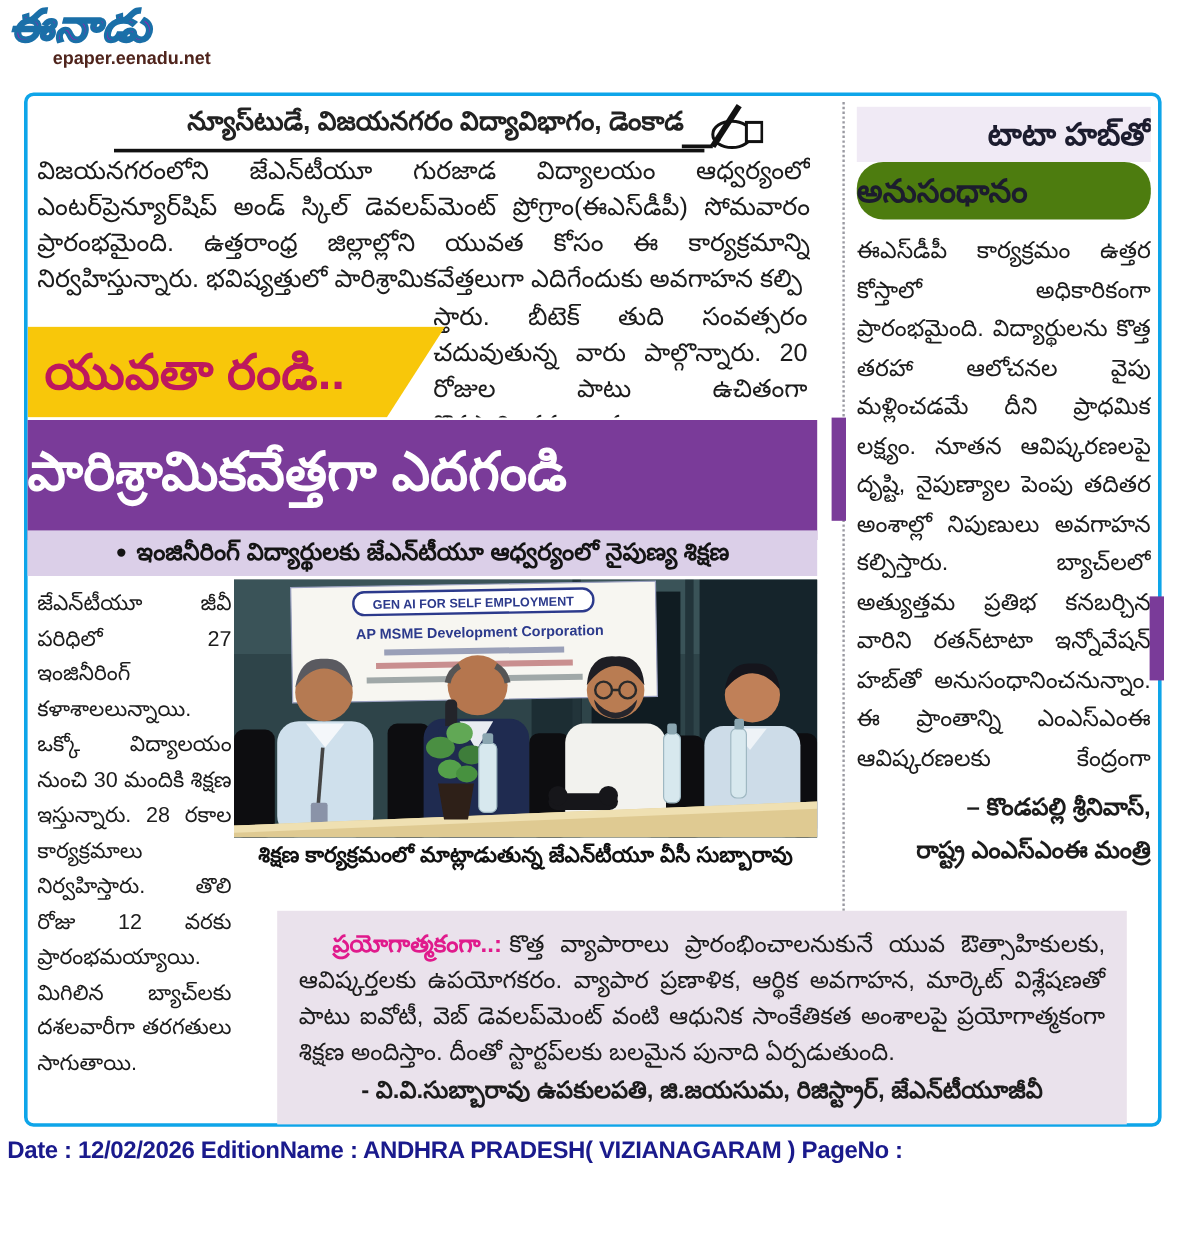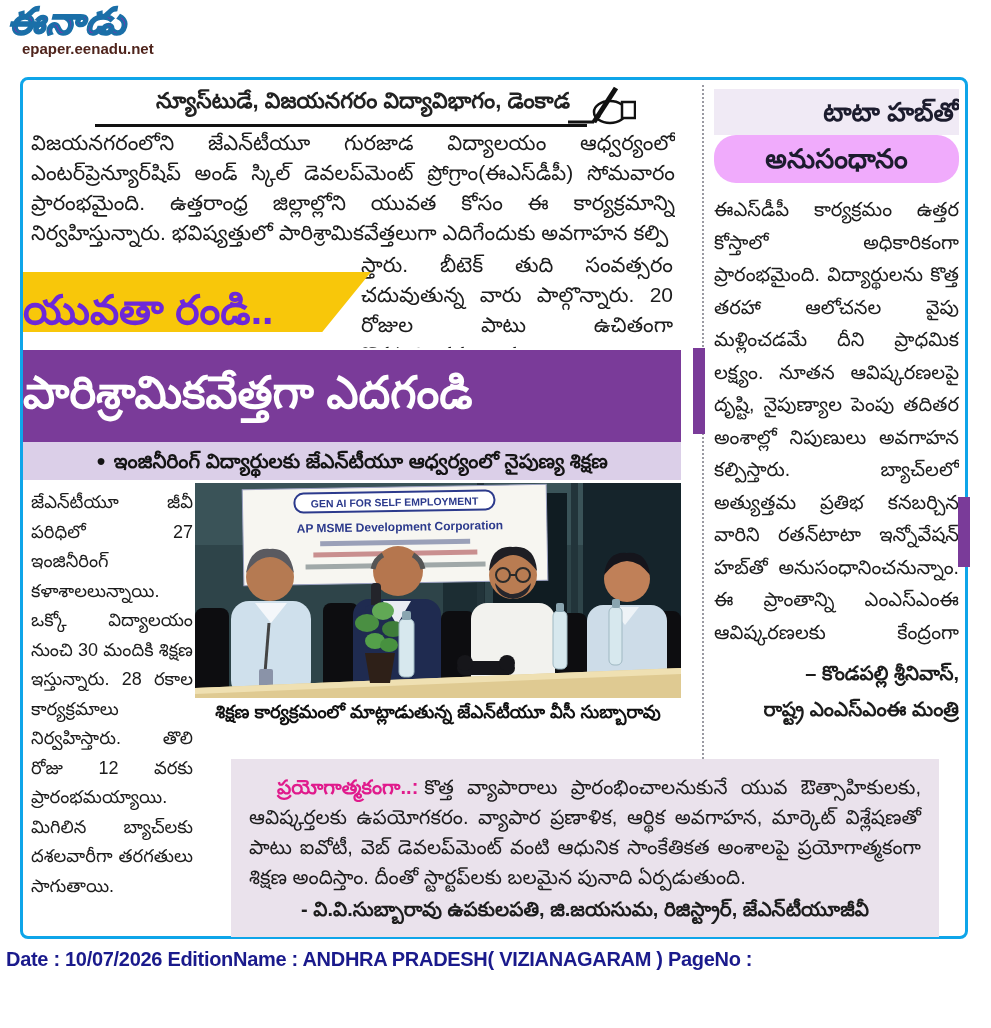--- a/index.html
+++ b/index.html
@@ -4,50 +4,50 @@
 <style>
   * { margin:0; padding:0; box-sizing:border-box; }
   html,body { background:#ffffff; }
   body { width:991px; height:1028px; font-family:"Liberation Sans","DejaVu Sans",sans-serif; color:#1c1c1c; position:relative; overflow:hidden; }
 
   .page { position:absolute; inset:0; background:#fff; }
 
   
   .masthead { position:absolute; left:8px; top:2px; }
   .logo-text { font-size:37px; font-weight:900; color:#a21caf; -webkit-text-stroke:1.6px #1a6fa8; letter-spacing:1px; line-height:40px; font-style:italic; }
-  .site-url { font-size:15px; font-weight:bold; color:#4f241c; margin-left:14px; margin-top:-2px; }
+  .site-url { font-size:15px; font-weight:bold; color:#4f241c; margin-left:36px; margin-top:-2px; }
 
   
   .article { position:absolute; left:20px; top:77px; width:948px; height:862px; border:3px solid #0ea5e9; border-radius:8px; background:#fff; }
   .article-inner { position:absolute; inset:0; }
 
   .dateline { position:absolute; top:8px; left:60px; width:560px; text-align:center; font-size:22px; font-weight:bold; color:#222; white-space:nowrap; overflow:hidden; }
   .pen-icon { position:absolute; top:2px; left:545px; width:68px; height:46px; }
   .pen-line { position:absolute; top:44px; left:72px; width:492px; height:3px; background:#111; }
 
   .intro-a { position:absolute; top:48px; left:8px; width:644px; height:122px; font-size:21px; line-height:30px; text-align:justify; overflow:hidden; }
   .intro-b { position:absolute; top:170px; left:338px; width:312px; height:98px; font-size:21px; line-height:30px; text-align:justify; overflow:hidden; }
 
-  .kicker { position:absolute; top:192px; left:0; width:348px; height:60px; background:#f8c70a; clip-path:polygon(0 0,100% 0,86% 100%,0 100%); color:#6d28d9; font-size:41px; font-weight:900; line-height:76px; white-space:nowrap; overflow:hidden; }
+  .kicker { position:absolute; top:192px; left:0; width:348px; height:76px; background:#f8c70a; clip-path:polygon(0 0,100% 0,86% 100%,0 100%); color:#be185d; font-size:41px; font-weight:900; line-height:76px; padding-left:14px; white-space:nowrap; overflow:hidden; }
 
   .headline { position:absolute; top:270px; left:0; width:658px; height:100px; background:#7a3b99; color:#fff; font-size:45px; font-weight:bold; text-align:left; line-height:86px; white-space:nowrap; overflow:hidden; }
 
   .subhead { position:absolute; top:362px; left:0; width:658px; height:38px; background:#dbcfe8; color:#141414; font-size:20px; font-weight:bold; text-align:center; line-height:38px; white-space:nowrap; overflow:hidden; }
   .subhead .bullet { font-size:16px; margin-right:8px; position:relative; top:-2px; }
 
   .leftcol { position:absolute; top:408px; left:8px; width:162px; height:450px; font-size:18px; line-height:29.5px; text-align:justify; overflow:hidden; }
 
   .photo-wrap { position:absolute; top:403px; left:172px; width:486px; }
   .photo-svg { display:block; width:486px; height:215px; background:#2e4449; }
   .caption { margin-top:4px; width:486px; text-align:center; font-size:18px; font-weight:bold; color:#111; white-space:nowrap; overflow:hidden; }
 
   
   .sidebar { position:absolute; top:5px; left:679px; width:263px; height:682px; border-left:2px dotted #9a9aa2; padding:4px 6px 0 10px; }
   .sb-title1 { background:#f0eaf5; text-align:right; font-size:26px; font-weight:bold; color:#1c1c2e; line-height:46px; height:46px; white-space:nowrap; overflow:hidden; }
-  .sb-title2 { background:#f0abfc; text-align:center; font-size:27px; font-weight:bold; color:#1c1c2e; line-height:48px; height:48px; white-space:nowrap; overflow:hidden;border-radius:22px; }
+  .sb-title2 { background:#4d7c0f; text-align:left; font-size:27px; font-weight:bold; color:#1c1c2e; line-height:48px; height:48px; white-space:nowrap; overflow:hidden;border-radius:22px; }
   .sb-body { margin-top:10px; font-size:19.5px; line-height:32.5px; text-align:justify; height:460px; overflow:hidden; }
   .sb-attr { margin-top:4px; text-align:right; font-size:20px; font-weight:bold; line-height:32px; white-space:nowrap; overflow:hidden; }
 
   .deco-bar-left { position:absolute; top:268px; left:670px; width:12px; height:86px; background:#7a3b99; }
   .deco-bar-right { position:absolute; top:417px; right:-5px; width:12px; height:70px; background:#7a3b99; }
 
   
   .bottom-strip { position:absolute; top:679px; left:208px; width:708px; height:178px; background:#eae2ec; padding:13px 18px 0 18px; font-size:20px; line-height:30px; text-align:justify; overflow:hidden; }
   .lead-in { color:#e01a8c; font-weight:bold; margin-left:28px; margin-right:6px; }
   .bottom-attr { text-align:center; font-weight:bold; margin-top:2px; white-space:nowrap; overflow:hidden; }
@@ -203,15 +203,15 @@
       <div class="bottom-strip">
         <div>
           <span class="lead-in">ప్రయోగాత్మకంగా..:</span><span>కొత్త వ్యాపారాలు ప్రారంభించాలనుకునే యువ ఔత్సాహికులకు, ఆవిష్కర్తలకు ఉపయోగకరం. వ్యాపార ప్రణాళిక, ఆర్థిక అవగాహన, మార్కెట్ విశ్లేషణతో పాటు ఐవోటీ, వెబ్ డెవలప్‌మెంట్ వంటి ఆధునిక సాంకేతికత అంశాలపై ప్రయోగాత్మకంగా శిక్షణ అందిస్తాం. దీంతో స్టార్టప్‌లకు బలమైన పునాది ఏర్పడుతుంది.</span>
         </div>
         <div class="bottom-attr">- వి.వి.సుబ్బారావు ఉపకులపతి, జి.జయసుమ, రిజిస్ట్రార్, జేఎన్‌టీయూజీవీ</div>
       </div>
 
     </div>
   </div>
 
-  <div class="footer-meta">Date : 10/07/2026 EditionName : ANDHRA PRADESH( VIZIANAGARAM ) PageNo :</div>
+  <div class="footer-meta">Date : 12/02/2026 EditionName : ANDHRA PRADESH( VIZIANAGARAM ) PageNo :</div>
 
 </div>
 
 </body></html>

